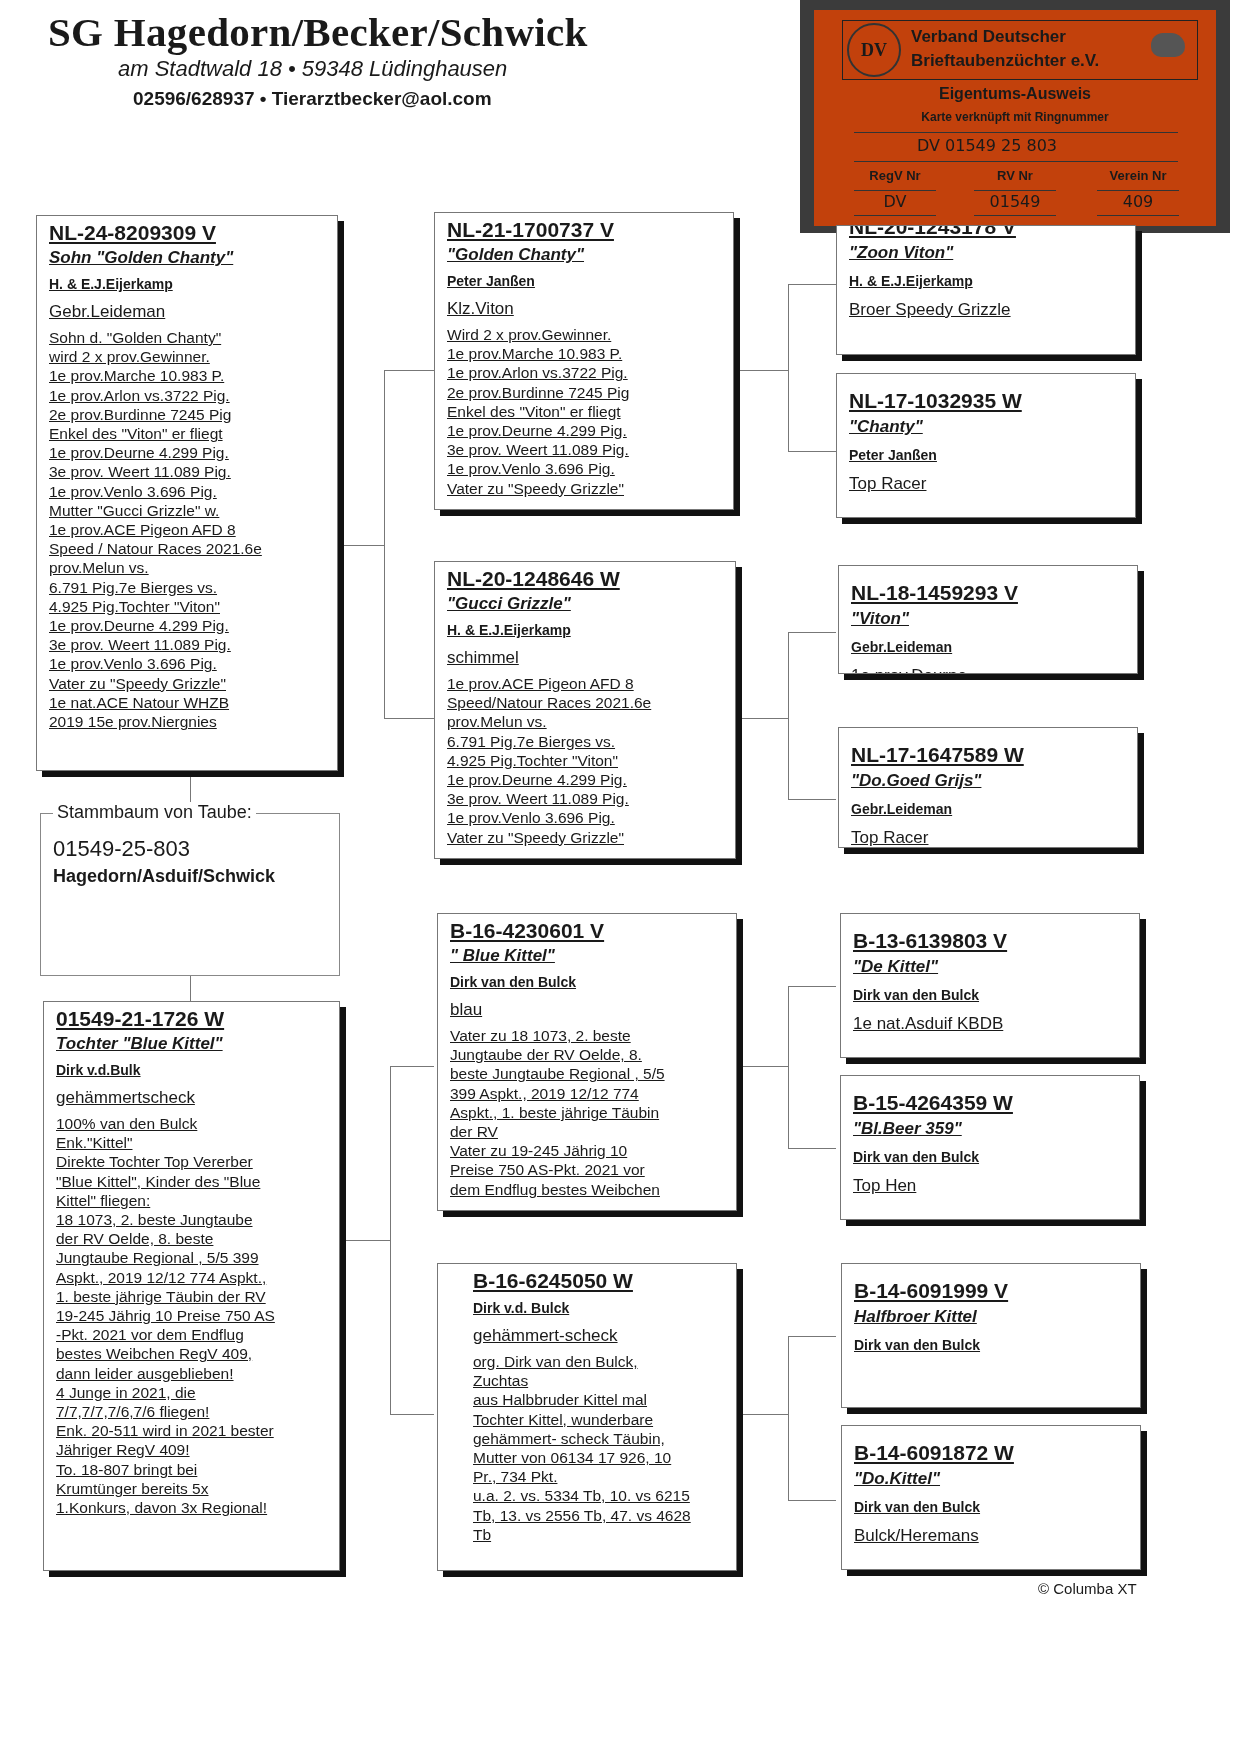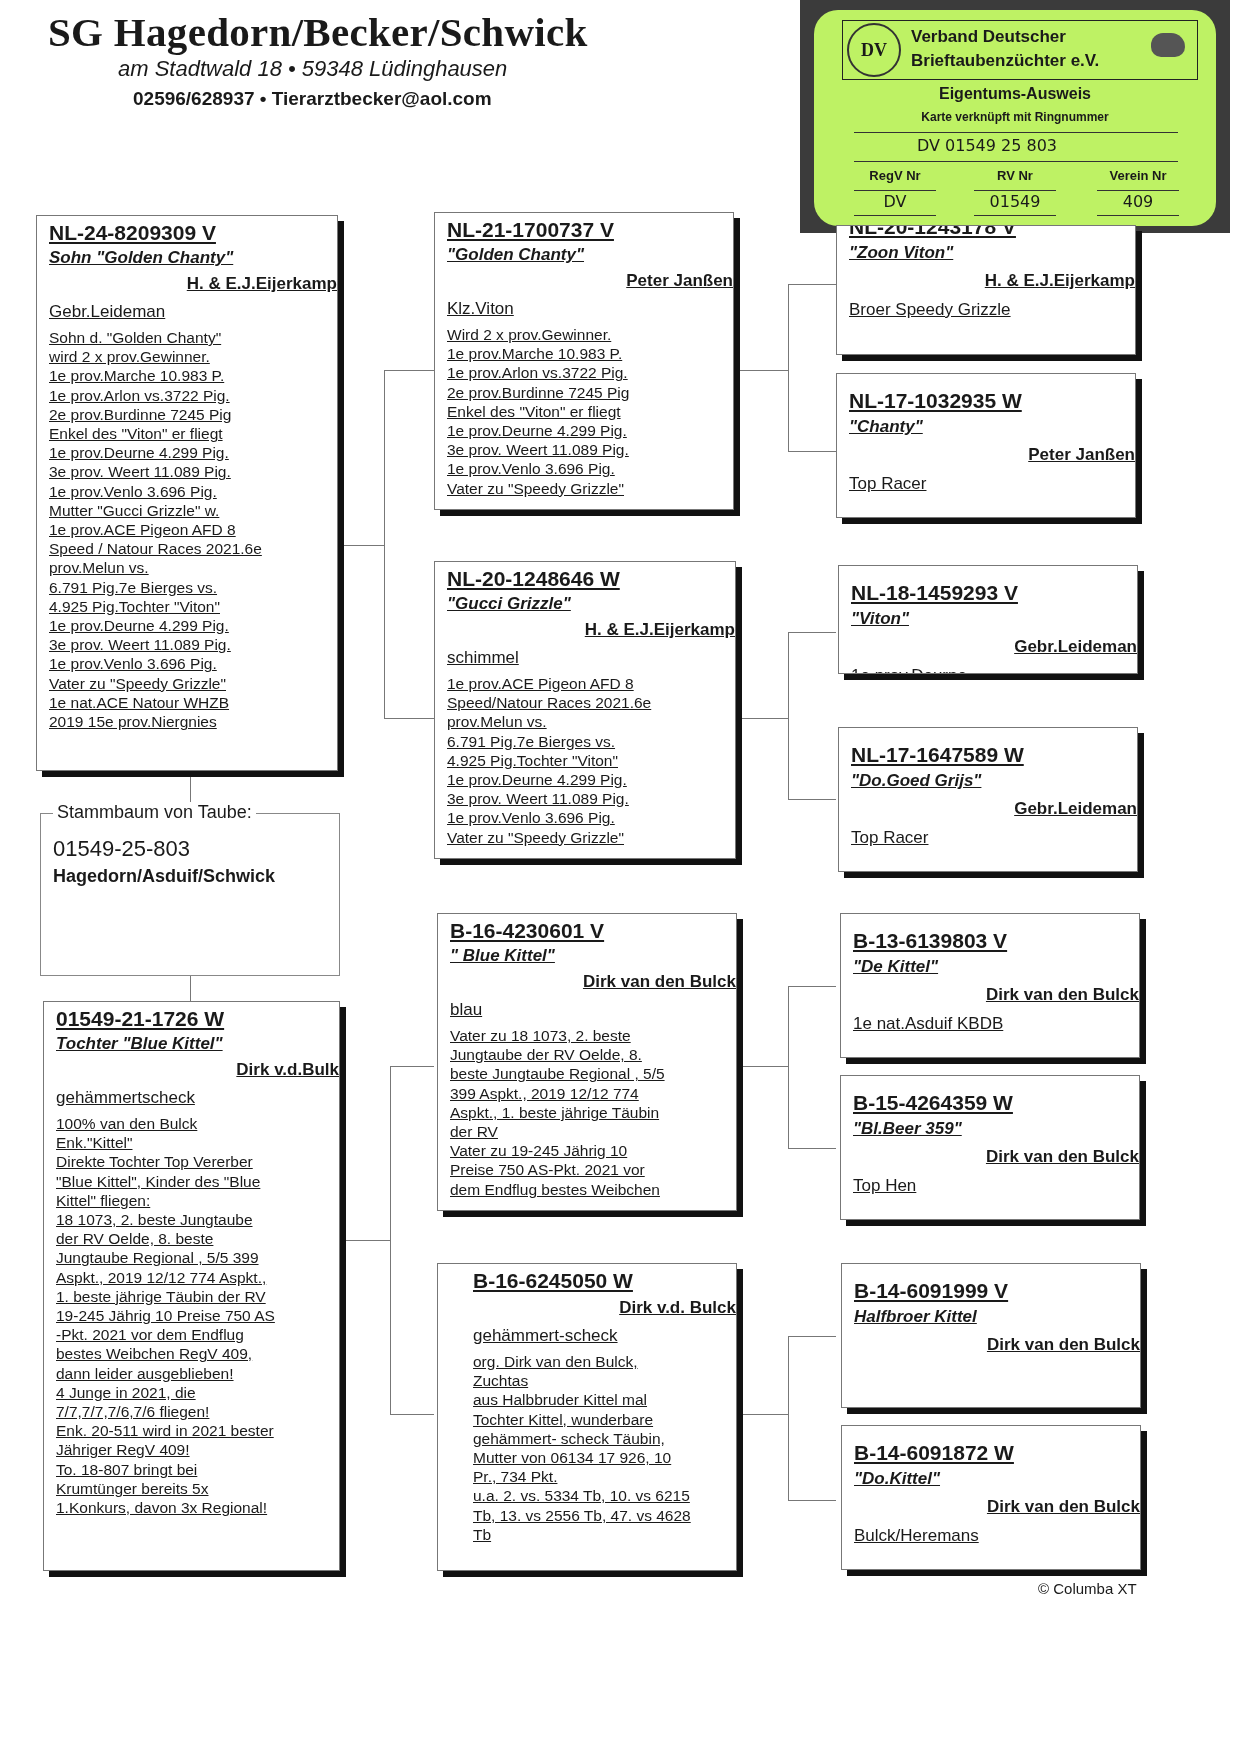--- a/index.html
+++ b/index.html
@@ -4,39 +4,39 @@
 <style>
   html,body{margin:0;padding:0;}
   body{width:1239px;height:1752px;position:relative;background:#fff;font-family:"Liberation Sans",sans-serif;color:#1a1a1a;overflow:hidden;}
   .abs{position:absolute;}
   .h-title{left:48px;top:8px;font-family:"Liberation Serif",serif;font-weight:bold;font-size:41px;letter-spacing:0.3px;white-space:nowrap;}
   .h-addr{left:118px;top:56px;font-style:italic;font-size:22px;white-space:nowrap;}
   .h-contact{left:133px;top:88px;font-weight:bold;font-size:19px;white-space:nowrap;}
 
   
   .card{position:absolute;left:800px;top:0;width:430px;height:233px;background:#3b3b3b;}
-  .card-inner{position:absolute;left:14px;top:10px;width:402px;height:216px;background:#bef264;border-radius:24px;}
+  .card-inner{position:absolute;left:14px;top:10px;width:402px;height:216px;background:#c2410c;}
   .card-head{position:absolute;left:28px;top:10px;width:356px;height:60px;border:1.5px solid #222;box-sizing:border-box;}
   .card-logo{position:absolute;left:4px;top:2px;width:54px;height:54px;border:2px solid #333;border-radius:50%;box-sizing:border-box;font-weight:bold;font-size:18px;display:flex;align-items:center;justify-content:center;font-family:"Liberation Serif",serif;}
   .card-org1{position:absolute;left:68px;top:6px;font-weight:bold;font-size:17px;white-space:nowrap;}
   .card-org2{position:absolute;left:68px;top:30px;font-weight:bold;font-size:17px;white-space:nowrap;}
   .card-bird{position:absolute;right:12px;top:12px;width:34px;height:24px;background:#555;border-radius:12px 14px 10px 10px;}
   .card-title{position:absolute;left:0;width:402px;top:75px;text-align:center;font-weight:bold;font-size:16px;}
   .card-sub{position:absolute;left:0;width:402px;top:100px;text-align:center;font-weight:bold;font-size:12px;}
   .card-line{position:absolute;height:1px;background:#333;}
   .card-ring{position:absolute;left:0;width:346px;top:126px;text-align:center;font-family:"DejaVu Sans",sans-serif;font-size:16px;}
   .card-col{position:absolute;width:82px;text-align:center;}
   .card-lab{font-weight:bold;font-size:13px;top:158px;}
   .card-val{font-family:"DejaVu Sans",sans-serif;font-size:16px;top:182px;}
 
   
   .box{position:absolute;background:#fff;border:1px solid #777;box-shadow:6px 6px 0 #111;box-sizing:border-box;overflow:hidden;padding:4px 0 0 12px;text-decoration:underline;}
   .box .ring{font-weight:bold;font-size:21px;line-height:26px;white-space:nowrap;}
   .box .name{font-weight:bold;font-style:italic;font-size:17px;line-height:24px;white-space:nowrap;}
-  .box .owner{font-weight:bold;font-size:17px;line-height:28px;white-space:nowrap;text-align:right;}
+  .box .owner{font-weight:bold;font-size:14px;line-height:28px;white-space:nowrap;}
   .box .color{font-size:17px;line-height:28px;white-space:nowrap;}
   .box .notes{font-size:15.5px;line-height:19.2px;white-space:pre-line;margin-top:2px;}
   .box3 .ring{margin-top:10px;}
   .box3 .name{line-height:26px;}
   .box3 .owner{line-height:30px;}
   .box3 .color{line-height:28px;font-weight:normal;}
 
   .line{position:absolute;background:#777;}
   .subj{position:absolute;left:40px;top:813px;width:300px;height:163px;border:1px solid #888;box-sizing:border-box;}
   .subj-label{position:absolute;left:12px;top:-12px;background:#fff;padding:0 4px;font-size:18px;white-space:nowrap;}
@@ -247,21 +247,21 @@
   <div class="name">"Chanty"</div>
   <div class="owner">Peter Janßen</div>
   <div class="color">Top Racer</div>
 </div>
 <div class="box box3" style="left:838px;top:565px;width:300px;height:109px;">
   <div class="ring">NL-18-1459293 V</div>
   <div class="name">"Viton"</div>
   <div class="owner">Gebr.Leideman</div>
   <div class="color">1e prov.Deurne</div>
 </div>
-<div class="box box3" style="left:838px;top:727px;width:300px;height:145px;">
+<div class="box box3" style="left:838px;top:727px;width:300px;height:121px;">
   <div class="ring">NL-17-1647589 W</div>
   <div class="name">"Do.Goed Grijs"</div>
   <div class="owner">Gebr.Leideman</div>
   <div class="color">Top Racer</div>
 </div>
 <div class="box box3" style="left:840px;top:913px;width:300px;height:145px;">
   <div class="ring">B-13-6139803 V</div>
   <div class="name">"De Kittel"</div>
   <div class="owner">Dirk van den Bulck</div>
   <div class="color">1e nat.Asduif KBDB</div>

